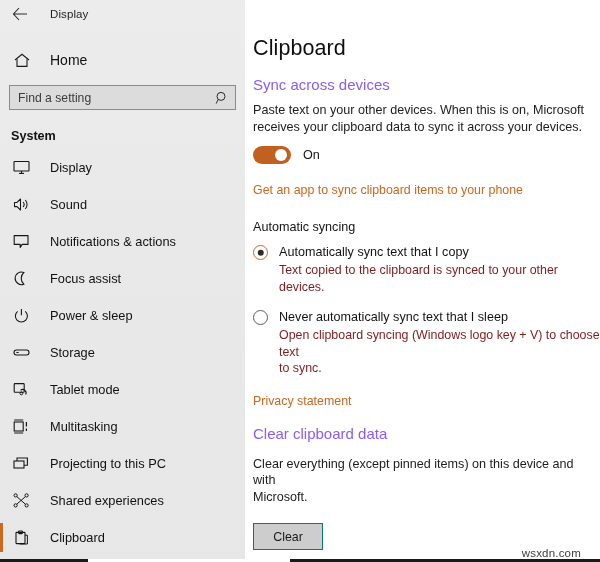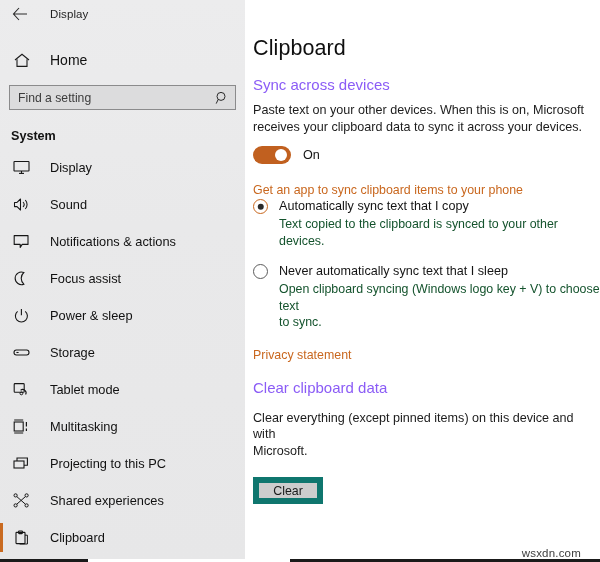--- a/index.html
+++ b/index.html
@@ -153,37 +153,37 @@
   .radio.checked { border-color:#c9671e; }
   .radio.checked::after {
     content:"";
     position:absolute; left:50%; top:50%;
     width:6.5px; height:6.5px; border-radius:50%;
     background:#2a2a2a;
     transform:translate(-50%,-50%);
   }
   .radio-label { font-size:12.6px; color:#141414; line-height:16px; }
   .radio-desc {
-    font-size:12.4px; color:#14532d; line-height:16.5px;
+    font-size:12.4px; color:#7f1d1d; line-height:16.5px;
     padding-left:26px;
     margin-top:0;
     max-width:360px;
     white-space:pre-wrap;
   }
   .radio-block { margin-bottom:14px; }
   .radio-block.second { margin-top:9px; }
 
   .clear-section { margin-top:16px; }
   .clear-section h2 { margin-bottom:14px; }
   .btn {
     margin-top:18px;
     min-width:70px; height:27px;
     padding:0 14px;
     background:#cdcdcd;
-    border:6px solid #0f766e;
+    border:1px solid #0f766e;
     font-family:"Liberation Sans", sans-serif;
     font-size:12.4px; color:#1a1a1a;
     cursor:pointer;
   }
 
   .watermark {
     position:absolute;
     right:19px; bottom:3px;
     font-size:11.5px; color:#3d3d3d;
     letter-spacing:.2px;
@@ -376,20 +376,21 @@
         <div class="toggle">
           <div class="knob"></div>
         </div>
         <span class="toggle-label">On</span>
       </div>
 
       <div class="link-row">
         <a class="link">Get an app to sync clipboard items to your phone</a>
       </div>
 
+      <div class="sub-head">Automatic syncing</div>
 
       <div class="radio-block">
         <div class="radio-row">
           <span class="radio checked"></span>
           <span class="radio-label">Automatically sync text that I copy</span>
         </div>
         <div class="radio-desc">Text copied to the clipboard is synced to your other devices.</div>
       </div>
 
       <div class="radio-block second">

